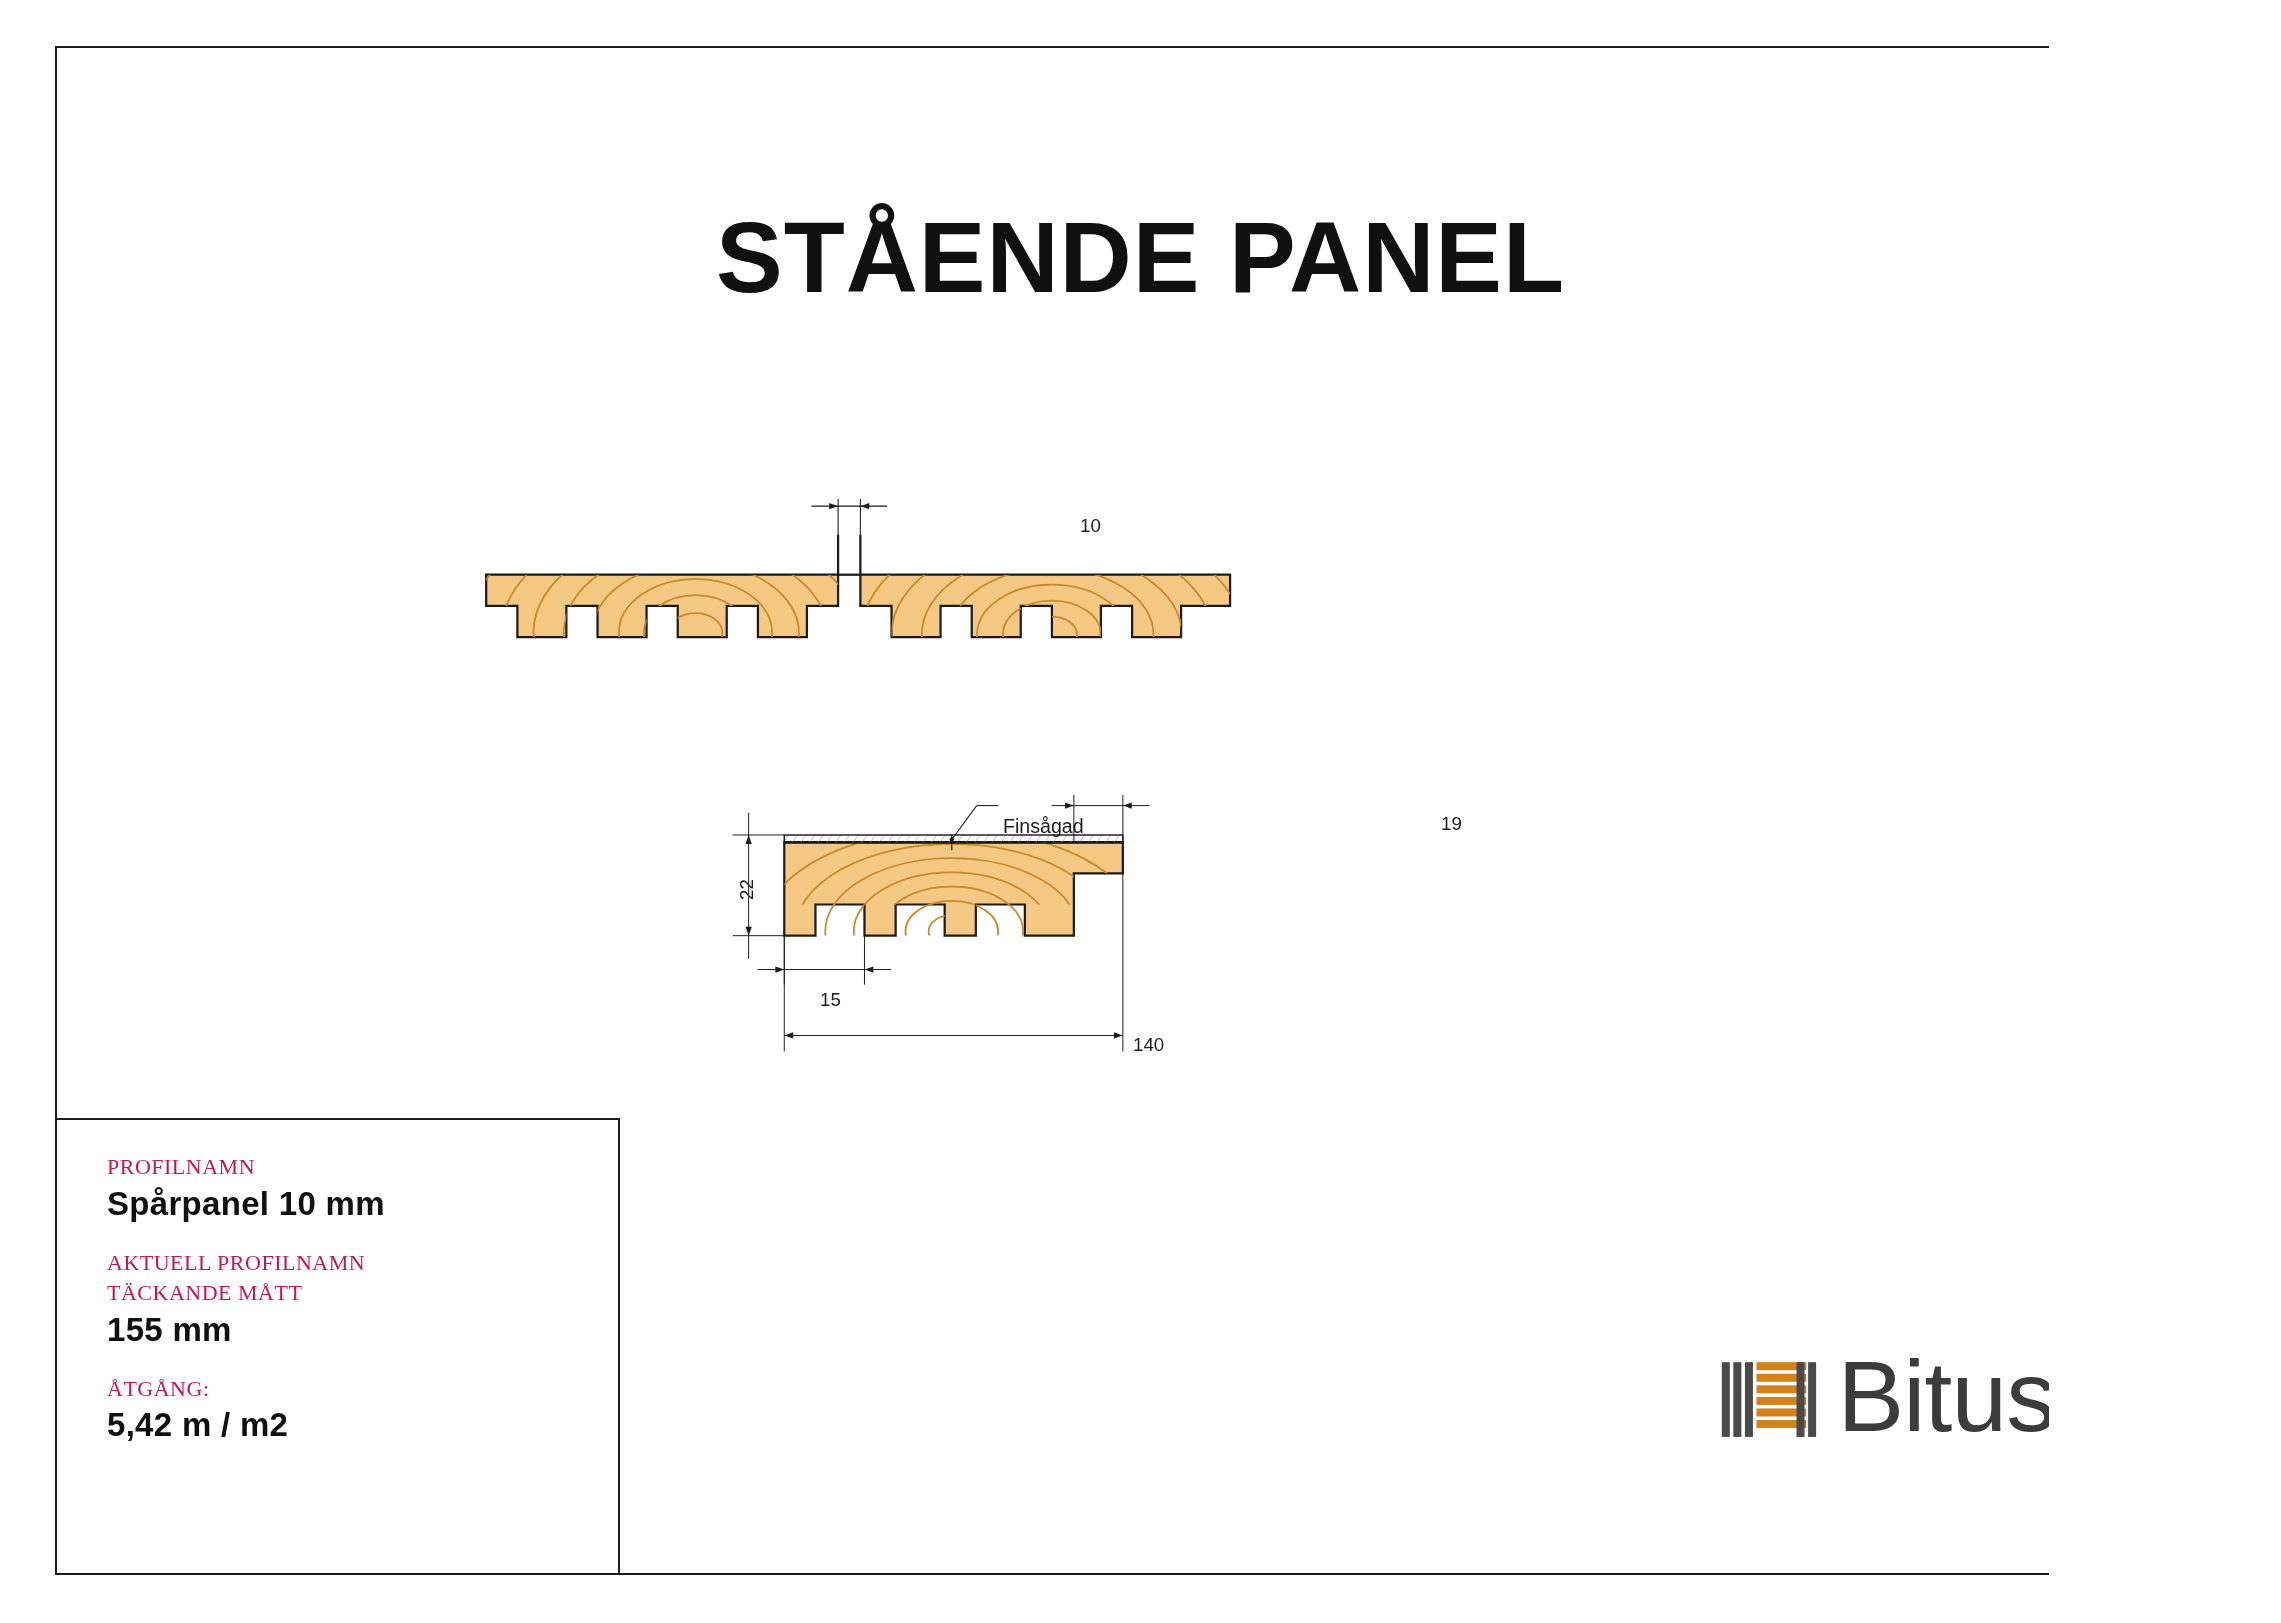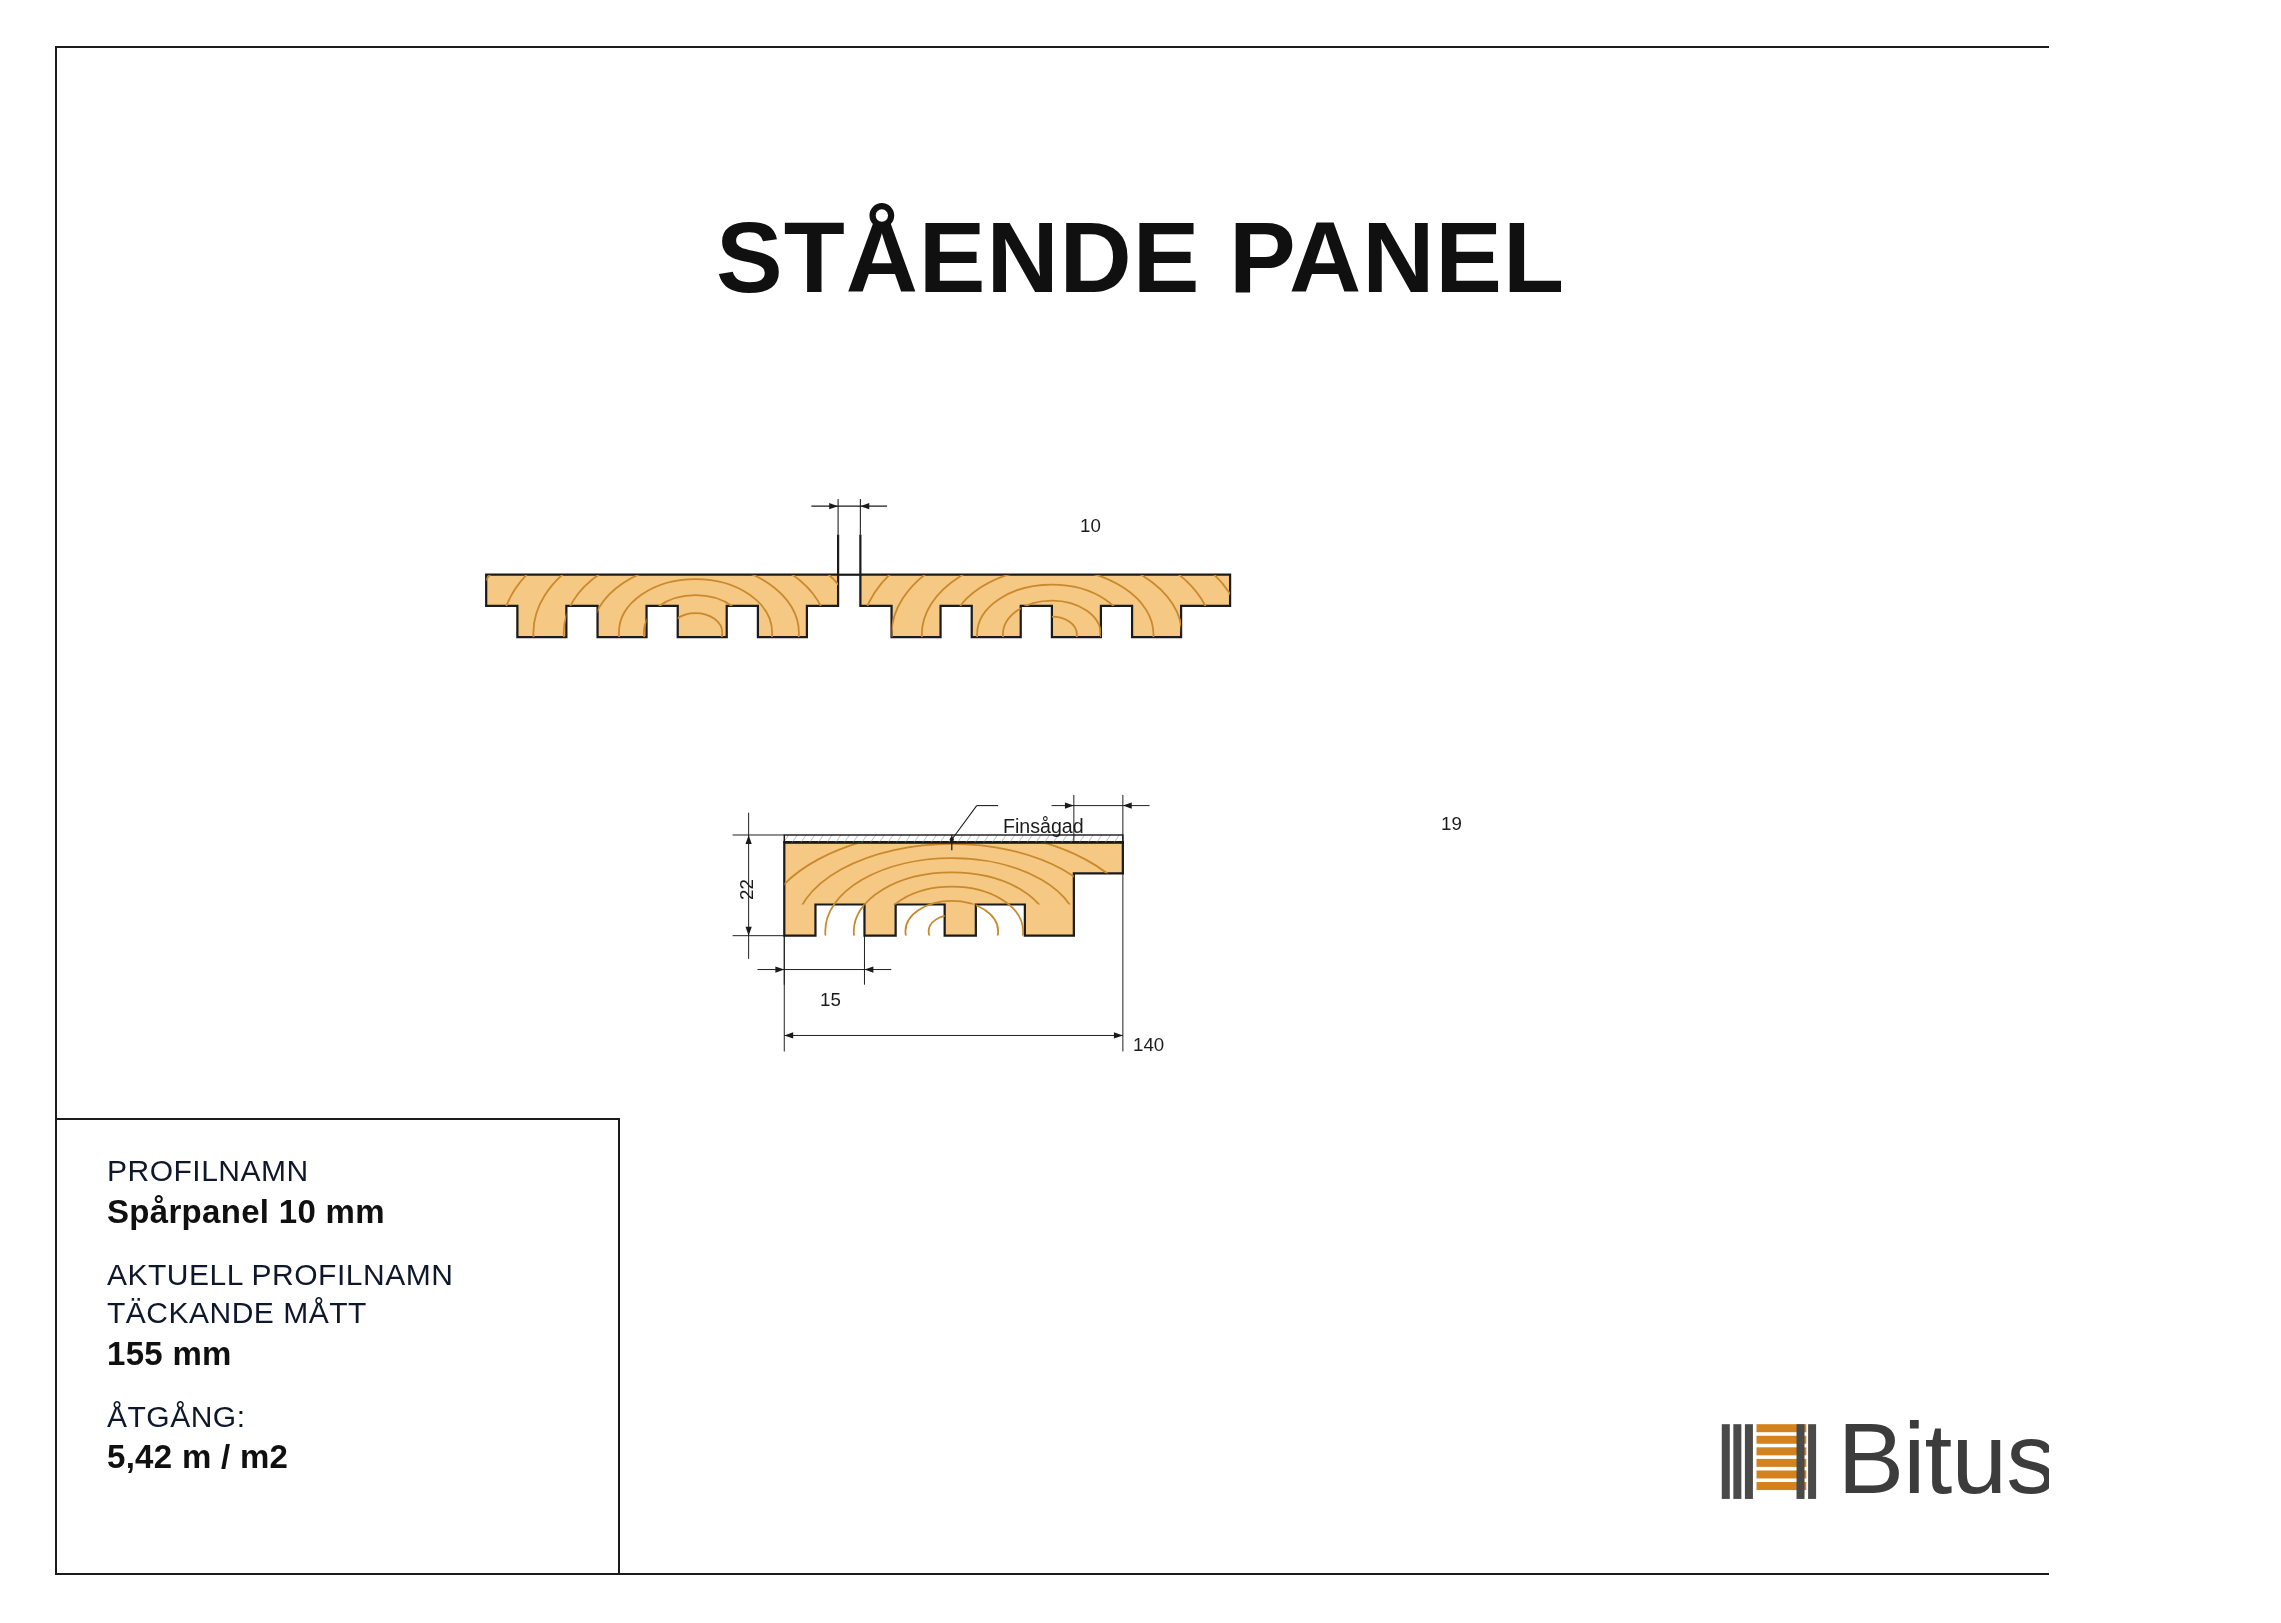--- a/index.html
+++ b/index.html
@@ -64,38 +64,39 @@
     left: 55px;
     top: 1118px;
     width: 565px;
     height: 457px;
     border-right: 2.7px solid #1b1b1b;
     border-top: 2.7px solid #1b1b1b;
     box-sizing: border-box;
     padding: 34px 0 0 52px;
   }
   .info-label {
-    font-size: 30px;
+    font-size: 22px;
     letter-spacing: 0.5px;
-    color: #0f172a;
+    color: #be185d;
     margin-bottom: 4.5px;
+    font-family: Liberation Serif, serif;
   }
   .info-value {
     font-size: 33px;
     font-weight: bold;
     color: #101010;
     margin-bottom: 27px;
     letter-spacing: 0.3px;
   }
   .info-value.last { margin-bottom: 0; }
   
   .logo {
     position: absolute;
     left: 1720px;
-    top: 1408px;
+    top: 1346px;
     display: flex;
     align-items: center;
     gap: 12.5px;
   }
   .logo-mark { display: block; }
   .logo-text {
     font-size: 100px;
     font-weight: normal;
     color: #3c3c3c;
     line-height: 1;

